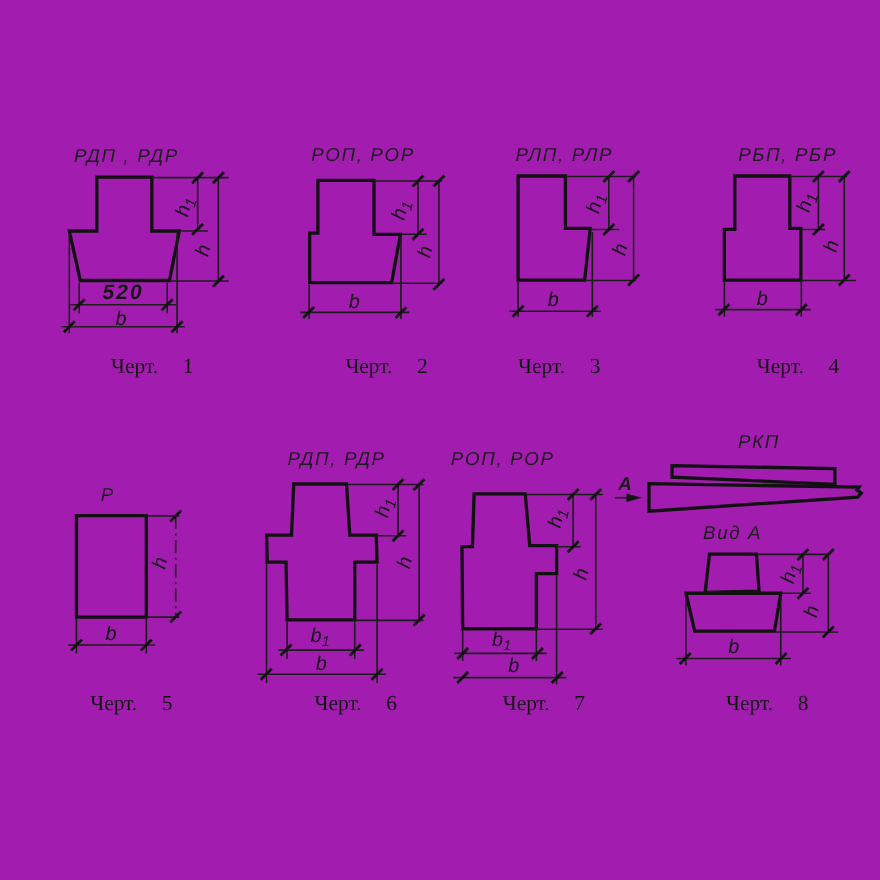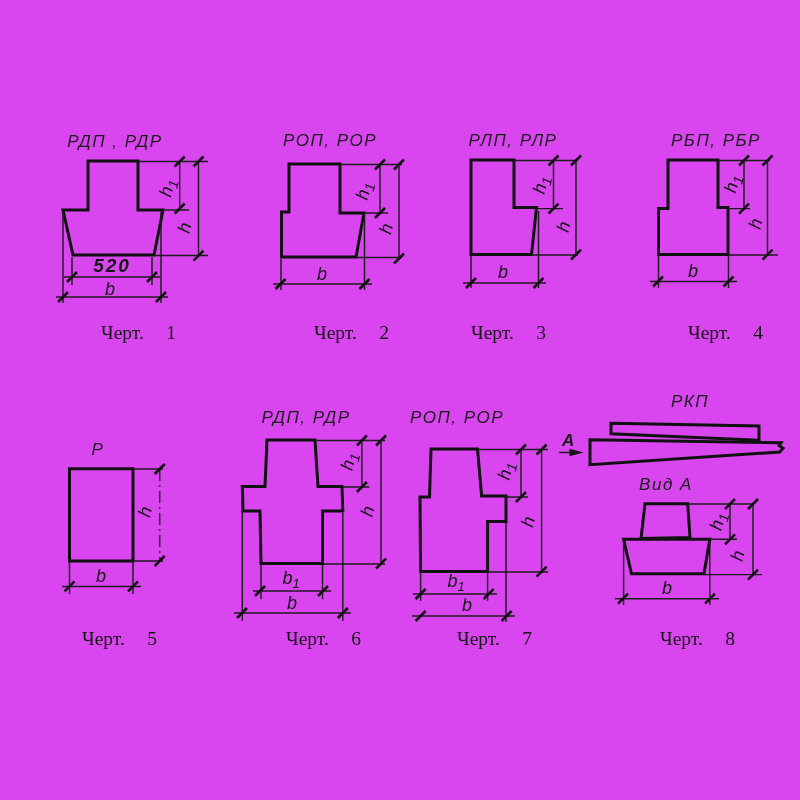--- a/index.html
+++ b/index.html
@@ -1,16 +1,16 @@
 <!DOCTYPE html>
 <html><head>
 <meta charset="utf-8">
 <style>
   html,body{margin:0;padding:0;background:#ffffff;}
-  .page{width:800px;height:800px;position:relative;background:#d946ef;}
+  .page{width:800px;height:800px;position:relative;background:#a21caf;}
   svg{position:absolute;left:0;top:0;}
   .thick{stroke:#111111;stroke-width:3.0;fill:none;stroke-linejoin:miter;stroke-linecap:square;}
   .thin{stroke:#1c1c1c;stroke-width:1.45;fill:none;stroke-linecap:butt;}
   .tick{stroke:#131313;stroke-width:2.6;fill:none;stroke-linecap:butt;}
   .title{font-family:"Liberation Sans",sans-serif;font-style:italic;font-size:17px;letter-spacing:1.5px;fill:#1b1b1b;}
   .cap{font-family:"Liberation Serif",serif;font-size:19.5px;fill:#141414;}
   .dim{font-family:"Liberation Sans",sans-serif;font-style:italic;font-size:18px;fill:#151515;}
   .dimb{font-family:"Liberation Sans",sans-serif;font-style:italic;font-weight:bold;font-size:19px;letter-spacing:2px;fill:#151515;}
 </style>
 </head>

